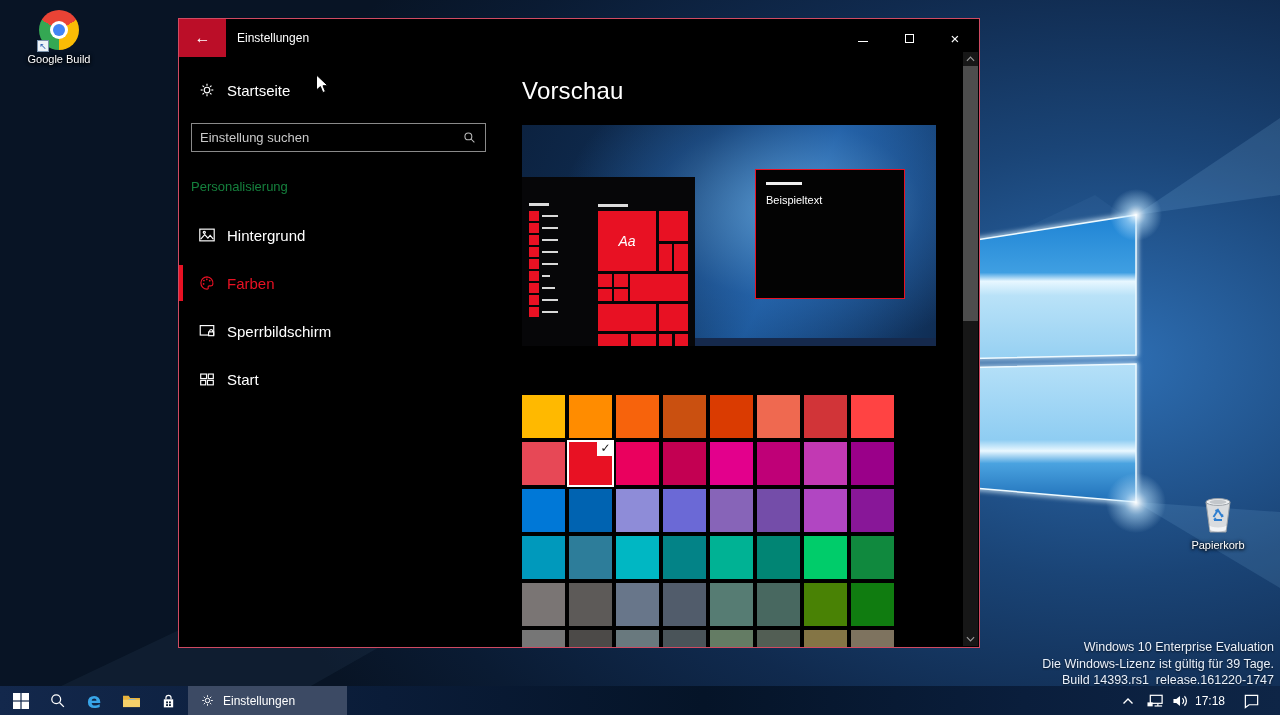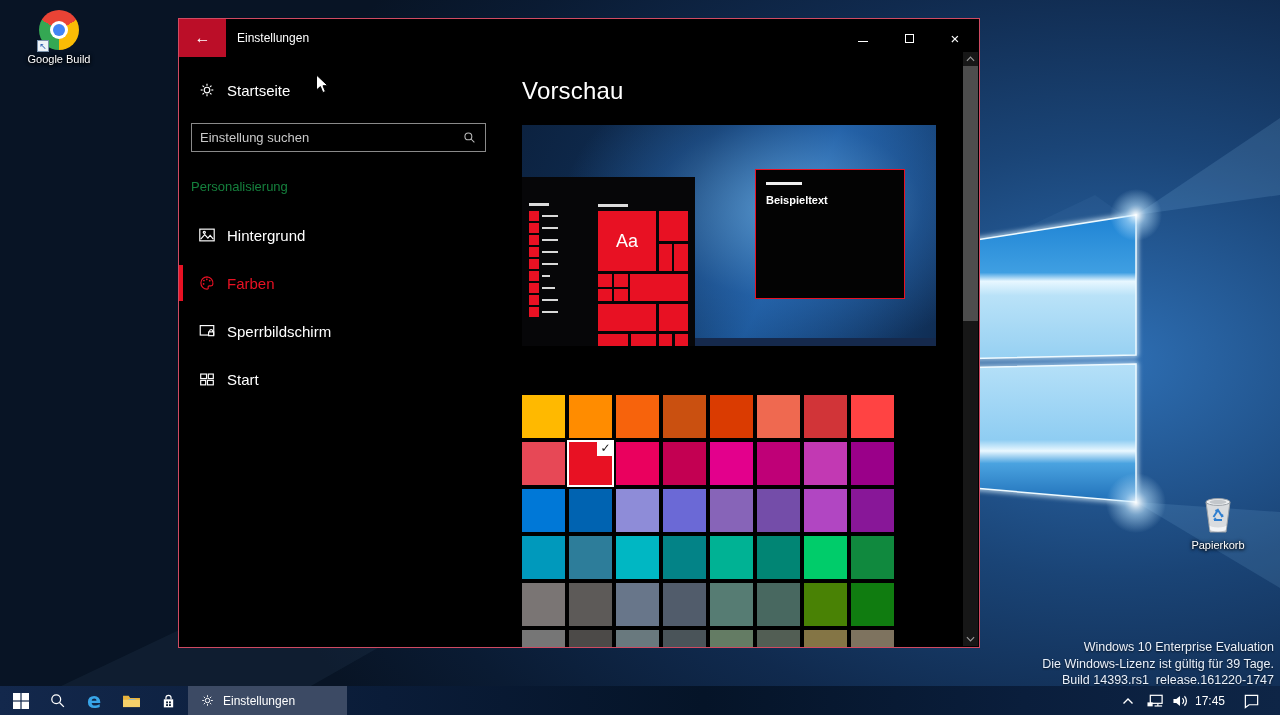--- a/index.html
+++ b/index.html
@@ -66,25 +66,25 @@
   .preview { position:absolute; left:343px; top:106px; width:414px; height:221px; overflow:hidden;
      background:
        radial-gradient(300px 200px at 64% 38%, rgba(120,190,245,.65) 0%, rgba(50,120,200,.35) 45%, rgba(0,0,0,0) 75%),
        linear-gradient(115deg, #0c2240 0%, #103057 38%, #1c5697 62%, #0f2c52 100%);
   }
   .mini-panel { position:absolute; left:0; top:52px; width:173px; height:169px; background:#060608; }
   .rail-line { position:absolute; height:3px; background:#dcdcdc; }
   .rail-sq { position:absolute; width:10px; height:10px; background:#e81123; }
   .rail-row { position:absolute; height:2px; background:#d8d8d8; }
   .tile { position:absolute; background:#e81123; }
-  .tile-aa { display:flex; align-items:center; justify-content:center; font-size:18px; color:#fff; }
+  .tile-aa { display:flex; align-items:center; justify-content:center; font-size:14px; color:#fff;font-style:italic; }
   .mini-taskstrip { position:absolute; left:173px; top:213px; width:241px; height:8px; background:#15294c; }
   .samplewin { position:absolute; left:233px; top:44px; width:150px; height:130px; background:#030303; border:1px solid #e81123; }
   .samplewin .dash { position:absolute; left:10px; top:12px; width:36px; height:3px; background:#f0f0f0; }
-  .samplewin .smtext { position:absolute; left:10px; top:24px; font-size:11px; color:#fff;font-weight:bold; }
+  .samplewin .smtext { position:absolute; left:10px; top:24px; font-size:11px; color:#fff; }
 
   .grid { position:absolute; left:343px; top:376px; display:grid;
      grid-template-columns:repeat(8,43px); grid-auto-rows:43px; gap:4px; }
   .swatch { position:relative; }
   .swatch.sel { outline:2px solid #fff; z-index:2; }
   .check { position:absolute; top:-2px; right:-2px; width:17px; height:16px; background:#fff; color:#111;
      font-size:12px; line-height:16px; text-align:center; }
 
   
   .sbar { position:absolute; right:1px; top:33px; bottom:1px; width:15px; background:#171717; }
@@ -469,20 +469,20 @@
     </svg>
   </div>
   <div class="tbtn" style="left:1166px; width:28px;">
     <svg width="19" height="16" viewBox="0 0 20 17">
       <path d="M2.5 6.5 v4 h3 l4 3.4 V3.1 l-4 3.4 z" fill="#fff"></path>
       <path d="M12 5.5 a4 4 0 0 1 0 6" fill="none" stroke="#fff" stroke-width="1.3"></path>
       <path d="M14.2 3.5 a7 7 0 0 1 0 10" fill="none" stroke="#fff" stroke-width="1.3"></path>
     </svg>
   </div>
   <div class="tbtn" style="left:1192px; width:36px;">
-    <span class="tray-time">17:45</span>
+    <span class="tray-time">17:18</span>
   </div>
   <div class="tbtn" style="left:1234px; width:34px;">
     <svg width="19" height="17" viewBox="0 0 20 18">
       <path d="M3.5 3.5 h13 v10 h-9 l-4 3 z" fill="none" stroke="#fff" stroke-width="1.3"></path>
     </svg>
   </div>
 </div>
 
 </body></html>

